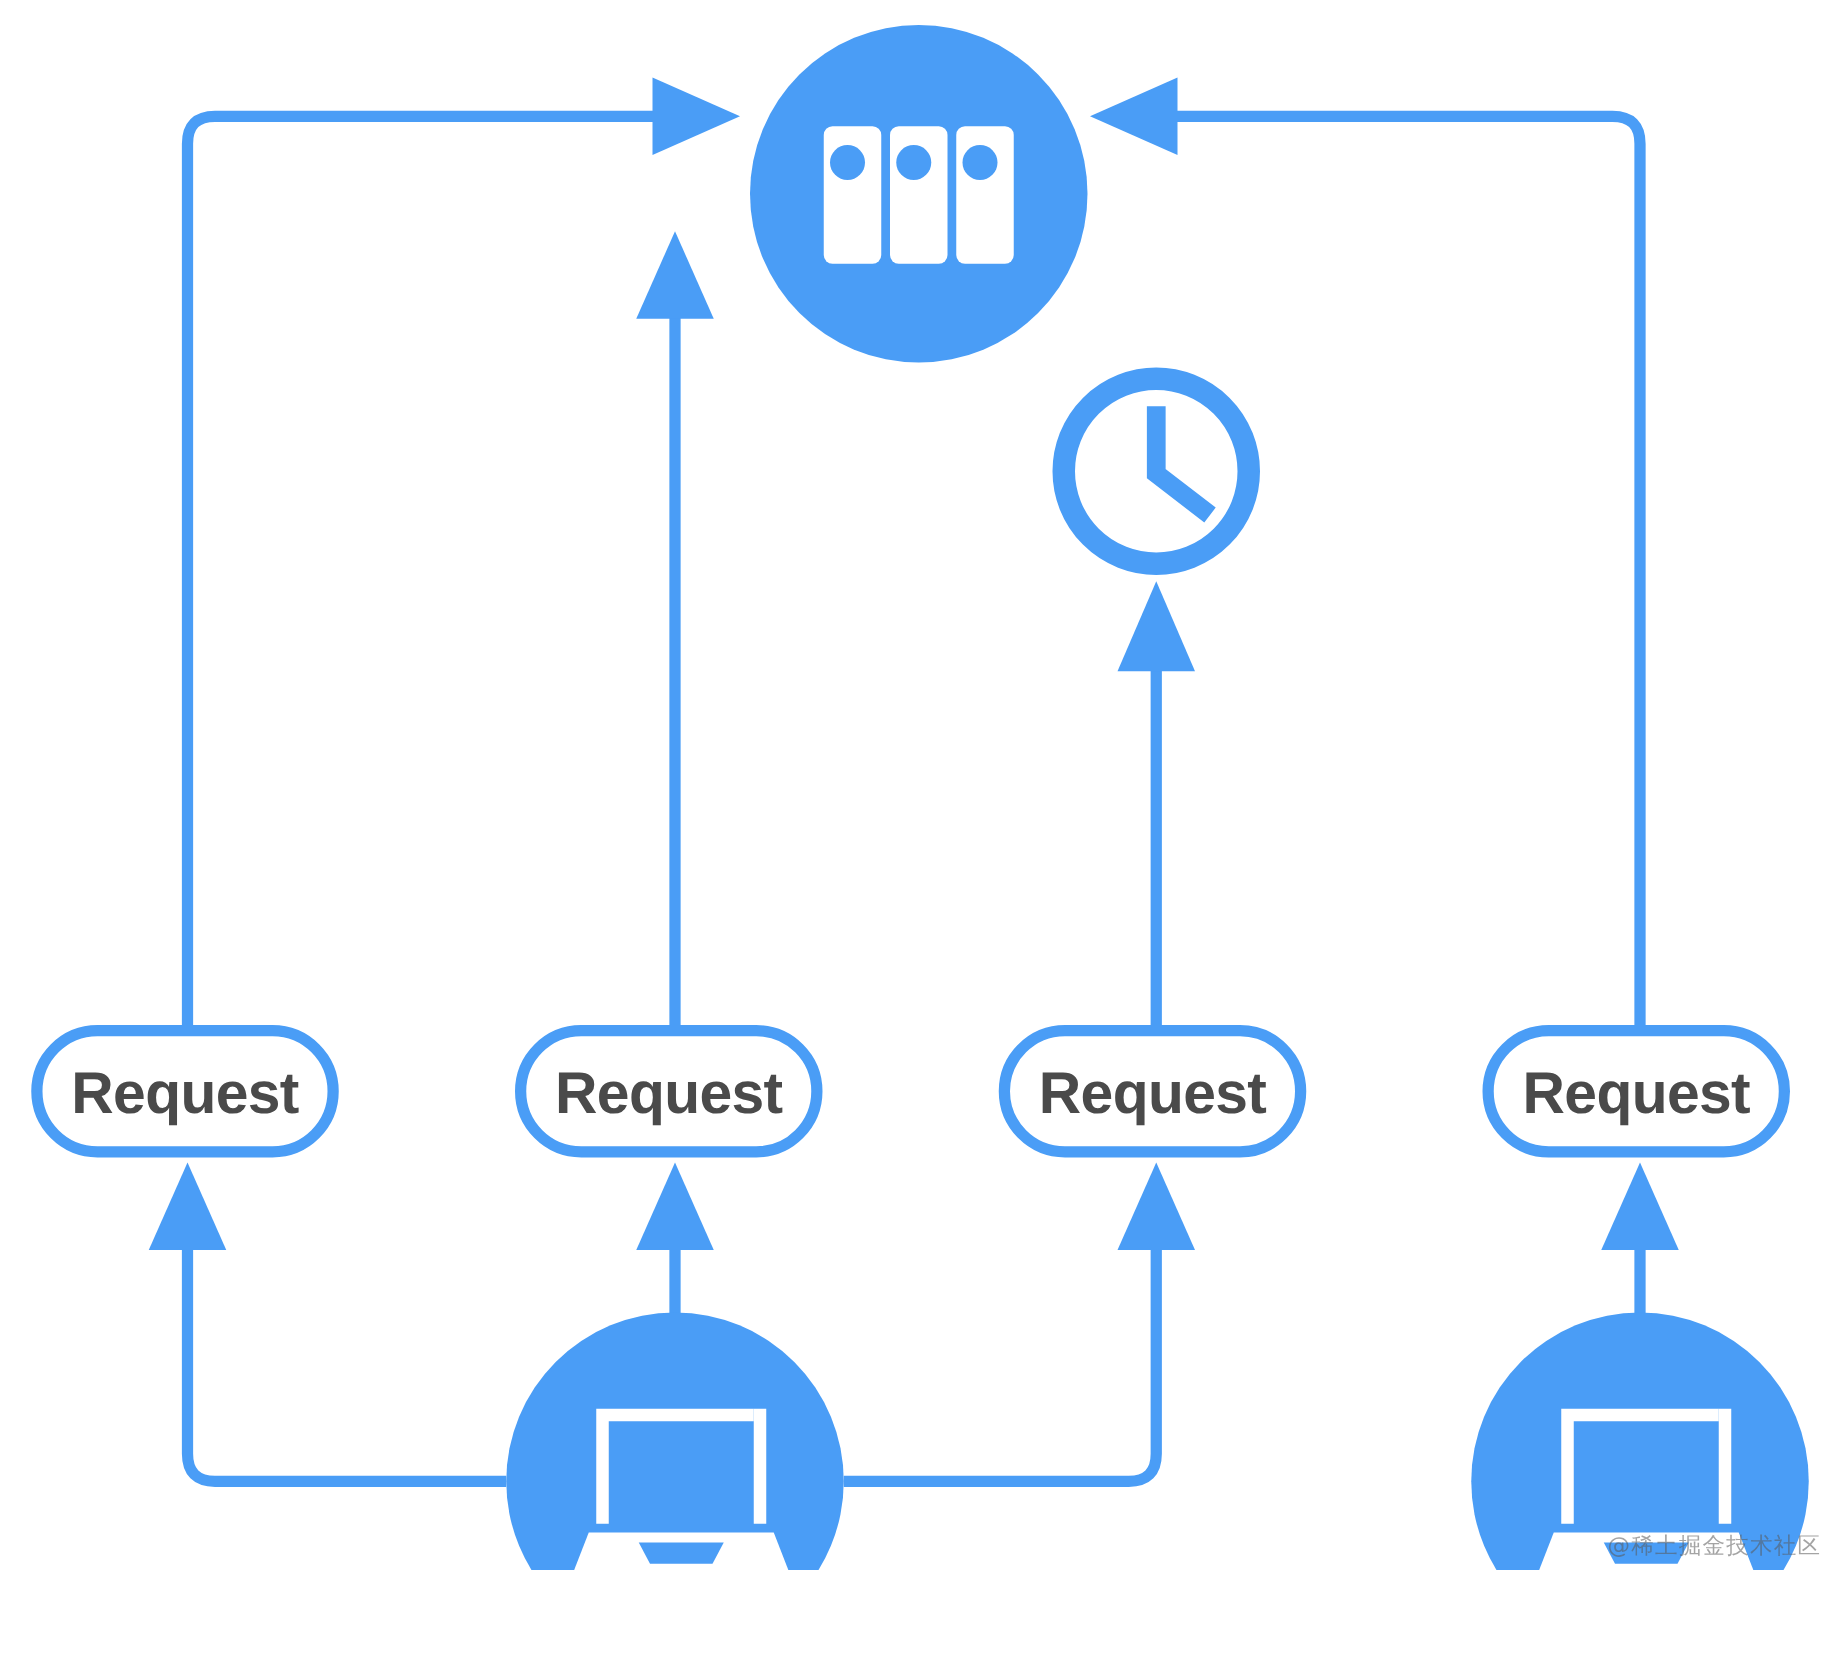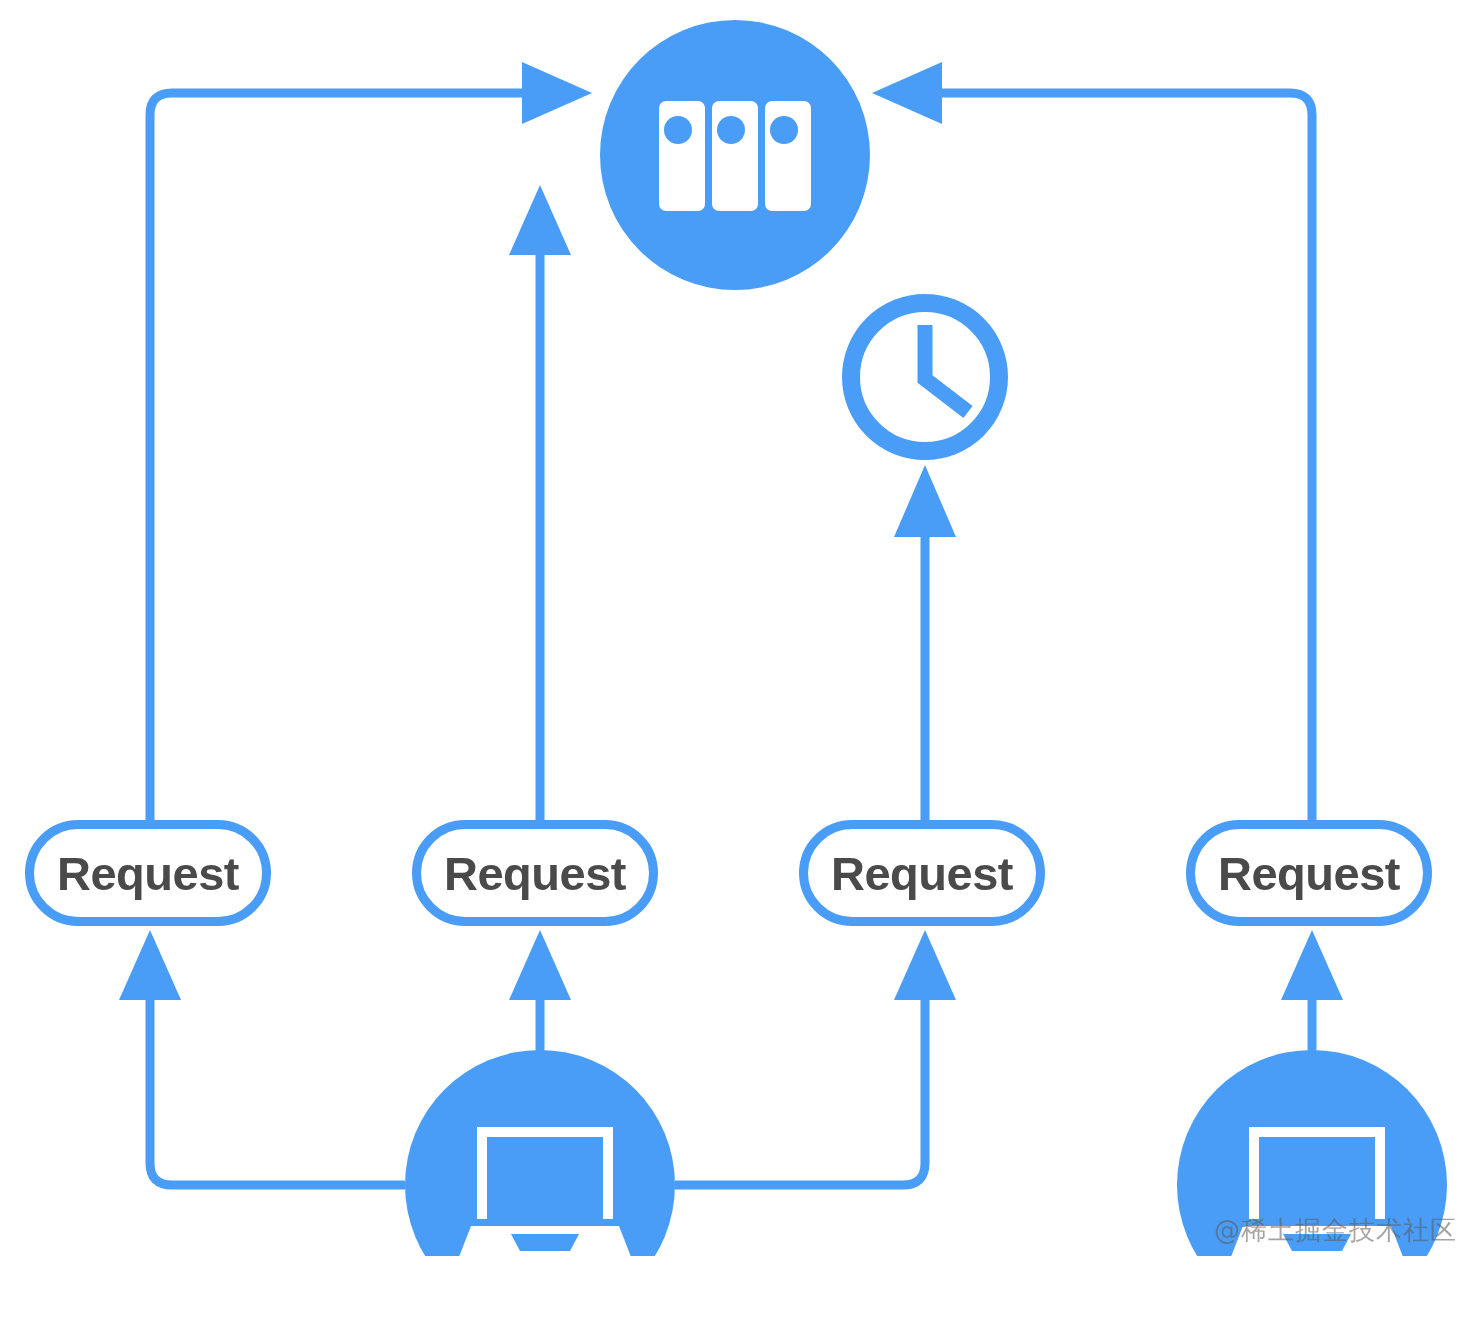--- a/index.html
+++ b/index.html
@@ -38,21 +38,21 @@
   #pill-label-0 { left: 25px;   top: 820px; width: 246px; height: 106px; }
   #pill-label-1 { left: 412px;  top: 820px; width: 246px; height: 106px; }
   #pill-label-2 { left: 799px;  top: 820px; width: 246px; height: 106px; }
   #pill-label-3 { left: 1186px; top: 820px; width: 246px; height: 106px; }
 
   #watermark {
     position: absolute;
     right: 16px;
     bottom: 8px;
     font-family: "DejaVu Sans", sans-serif;
-    font-size: 26px;
+    font-size: 18px;
     color: rgba(90, 90, 90, 0.55);
     letter-spacing: 1px;
     white-space: nowrap;
   }
 </style>
 </head>
 <body>
 
 <div id="stage">
 

